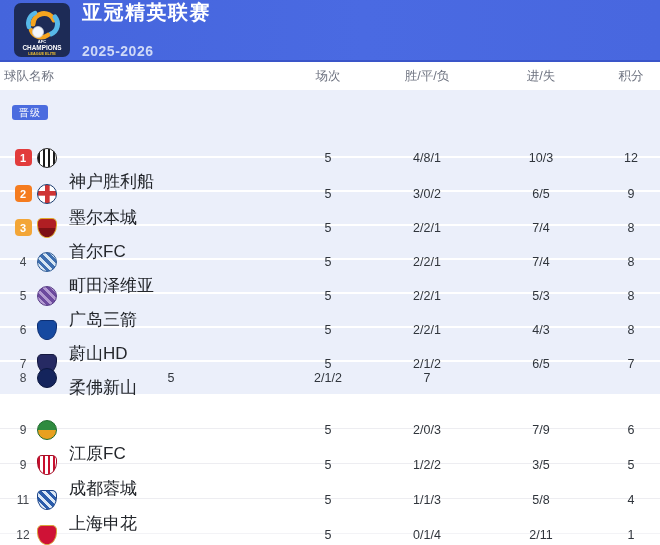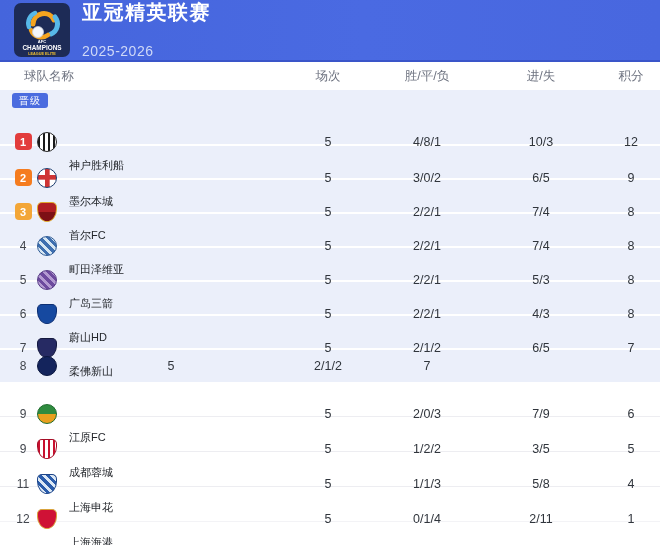--- a/index.html
+++ b/index.html
@@ -15,36 +15,36 @@
     height:62px;display:flex;align-items:center;gap:12px;
     background:linear-gradient(90deg,#4565dc 0%,#4a6ae2 55%,#4867df 100%);
     border-bottom:2px solid #3a55c9;
     padding:0 14px;box-sizing:border-box;
   }
   .banner .logo-wrap{flex:0 0 auto;line-height:0;}
   .titles{display:flex;flex-direction:column;justify-content:center;gap:16px;}
   .league-title{
     margin:0;color:#ffffff;font-size:20px;font-weight:bold;letter-spacing:1.5px;line-height:1.15;
   }
-  .league-season{color:#cfd9f7;font-size:14px;font-weight:normal;margin-top:3px;letter-spacing:.5px;}
+  .league-season{color:#cfd9f7;font-size:14px;font-weight:bold;margin-top:3px;letter-spacing:.5px;}
 
   
   .grid{
     display:grid;
     grid-template-columns:22px 26px 1fr 92px 106px 122px 58px;
     align-items:center;
   }
   .thead{
     height:28px;color:#6e7380;font-size:12.5px;
-    padding-left:24px;box-sizing:border-box;
+    padding-left:4px;box-sizing:border-box;
   }
   .thead .h-team{grid-column:1 / span 3;text-align:left;}
   .thead .h{text-align:center;}
 
-  .zone-a{background:#ebeffa;padding-top:0;}
+  .zone-a{background:#ebeffa;padding-top:12px;}
   .zone-a .row + .row{border-top:2px solid #ffffff;}
   .zone-a .row{height:34px;}
   .zone-b .row{height:35px;border-bottom:1px solid #ededf1;}
   .zone-b .row:last-child{border-bottom:1px solid #f3f3f6;}
 
   .qual-badge{
     display:inline-block;margin:0 0 2px 12px;
     background:#4b6cdf;color:#fff;font-size:10px;line-height:15px;
     padding:0 7px;border-radius:3px;letter-spacing:1px;
   }
@@ -64,21 +64,21 @@
   .pat-plain{background:var(--c1);}
   .pat-stripes{background:repeating-linear-gradient(90deg,var(--c1) 0 2.5px,var(--c2) 2.5px 5px);}
   .pat-diag{background:repeating-linear-gradient(45deg,var(--c1) 0 3px,var(--c2) 3px 6px);}
   .pat-half{background:linear-gradient(180deg,var(--c1) 52%,var(--c2) 52%);}
   .pat-cross{
     background:
       linear-gradient(var(--c1),var(--c1)) center/100% 26% no-repeat,
       linear-gradient(var(--c1),var(--c1)) center/26% 100% no-repeat,
       var(--c2);
   }
-  .tname{font-size:11px;color:#23262b;padding-left:9px;margin-top:48px;}
+  .tname{font-size:17px;color:#23262b;padding-left:9px;margin-top:48px;}
   .cell{font-size:12.5px;color:#30353c;text-align:center;}
 </style>
 </head>
 <body>
 
 <div class="app">
 
   <header class="banner">
     <div class="logo-wrap">
       <svg width="56" height="54" viewBox="0 0 56 54">

